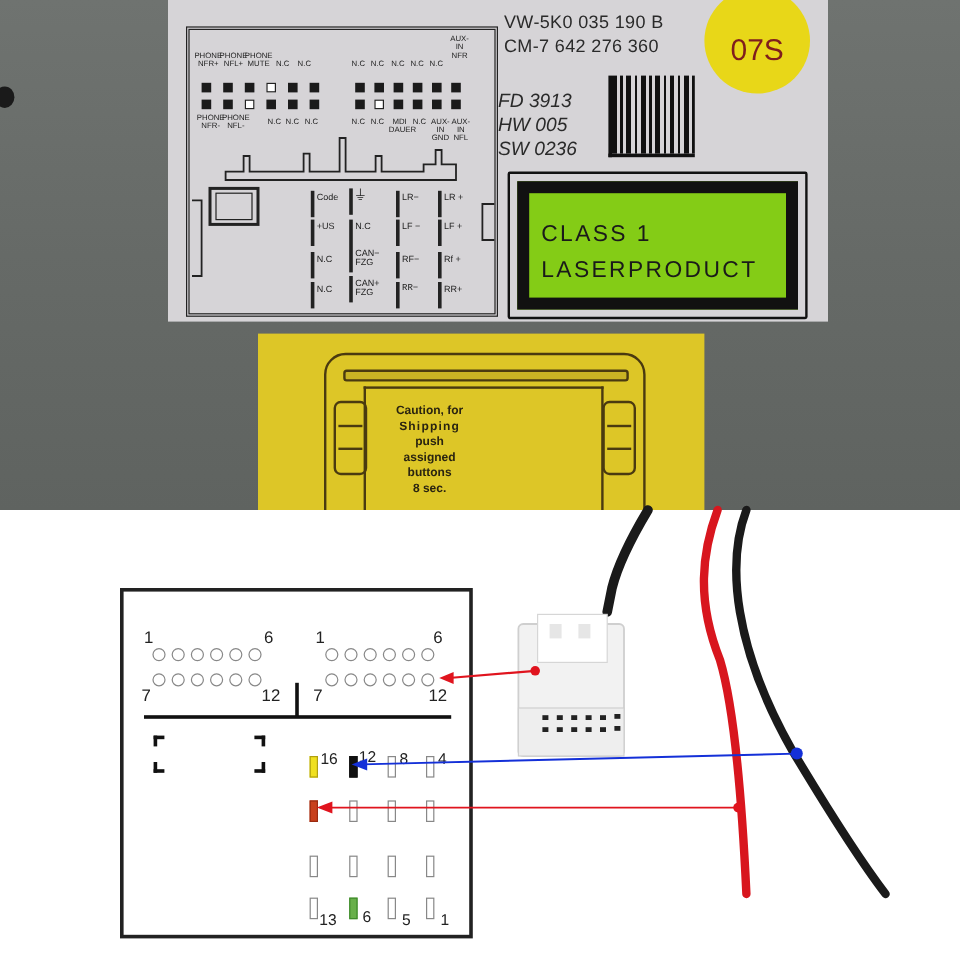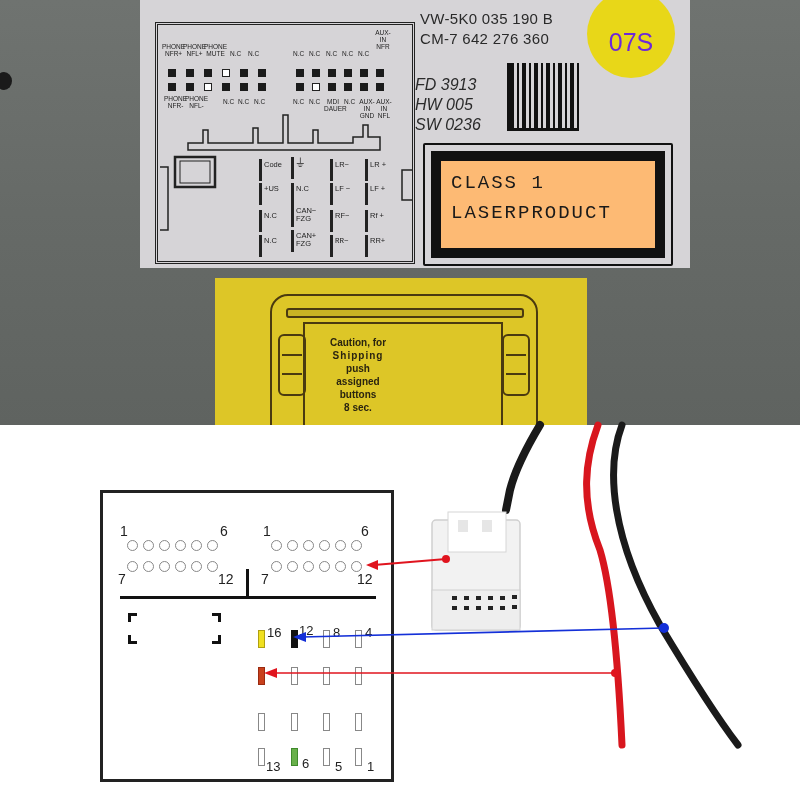--- a/index.html
+++ b/index.html
@@ -11,27 +11,27 @@
 .pin-frame{position:absolute;left:155px;top:22px;width:260px;height:242px;border:3px double #222;}
 .pin-frame .txt{position:absolute;font-size:6.5px;color:#222;line-height:7px;text-align:center;white-space:nowrap;}
 .sq{position:absolute;width:8px;height:8px;background:#1b1b1b;}
 .sq.open{background:#fff;border:1.5px solid #222;}
 .outline-svg{position:absolute;left:0;top:0;}
 .pin-cell{position:absolute;font-size:7.5px;color:#222;line-height:8px;}
 .pin-cell::before{content:"";position:absolute;left:-5px;top:-2px;width:3px;height:22px;background:#222;}
 .vw-text{position:absolute;left:420px;font-size:15px;color:#2a2a2a;letter-spacing:0.3px;}
 .fd-text{position:absolute;left:415px;font-size:16px;color:#2a2a2a;font-style:italic;}
 .yellow-circle{position:absolute;left:587px;top:0;width:88px;height:88px;border-radius:50%;background:#e8d718;margin-top:-10px;display:flex;align-items:center;justify-content:center;}
-.yellow-circle span{font-size:25px;color:#6d28d9;margin-top:16px;}
+.yellow-circle span{font-size:25px;color:#7f1d1d;margin-top:16px;}
 .qr{position:absolute;left:507px;top:63px;width:72px;height:68px;background:
 repeating-linear-gradient(90deg,#111 0 4px,transparent 4px 7px,#111 7px 9px,transparent 9px 12px),
 repeating-linear-gradient(0deg,#d6d4d7 0 3px,transparent 3px 6px,#d6d4d7 6px 8px,transparent 8px 11px);
 background-blend-mode:normal;border-left:3px solid #111;border-bottom:3px solid #111;}
 .laser-outer{position:absolute;left:423px;top:143px;width:250px;height:123px;border:2px solid #111;border-radius:2px;padding:6px;background:#d6d4d7;}
-.laser-inner{width:100%;height:100%;border:10px solid #111;background:#fdba74;padding:7px 10px;font-family:Liberation Mono, monospace;}
+.laser-inner{width:100%;height:100%;border:10px solid #111;background:#84cc16;padding:20px 10px;}
 .laser-inner div{font-size:19px;color:#1a1a1a;letter-spacing:2px;line-height:30px;}
 .yellow-label{position:absolute;left:215px;top:278px;width:372px;height:150px;background:#ddc627;}
 .radio-outline{position:absolute;left:270px;top:294px;width:268px;height:140px;border:2px solid #4a3a10;border-radius:18px 18px 0 0;}
 .radio-bar{position:absolute;left:286px;top:308px;width:238px;height:10px;border:2px solid #4a3a10;border-radius:3px;background:#c9b324;}
 .radio-screen{position:absolute;left:303px;top:322px;width:200px;height:110px;border:2px solid #4a3a10;border-bottom:none;}
 .side-btns{position:absolute;top:334px;width:28px;height:62px;border:2px solid #4a3a10;border-radius:6px;}
 .side-btns::before,.side-btns::after{content:"";position:absolute;left:2px;right:2px;height:2px;background:#4a3a10;}
 .side-btns::before{top:18px;}
 .side-btns::after{top:37px;}
 .caution{position:absolute;top:336px;font-size:10px;font-weight:bold;color:#2a2410;text-align:center;line-height:13px;}

